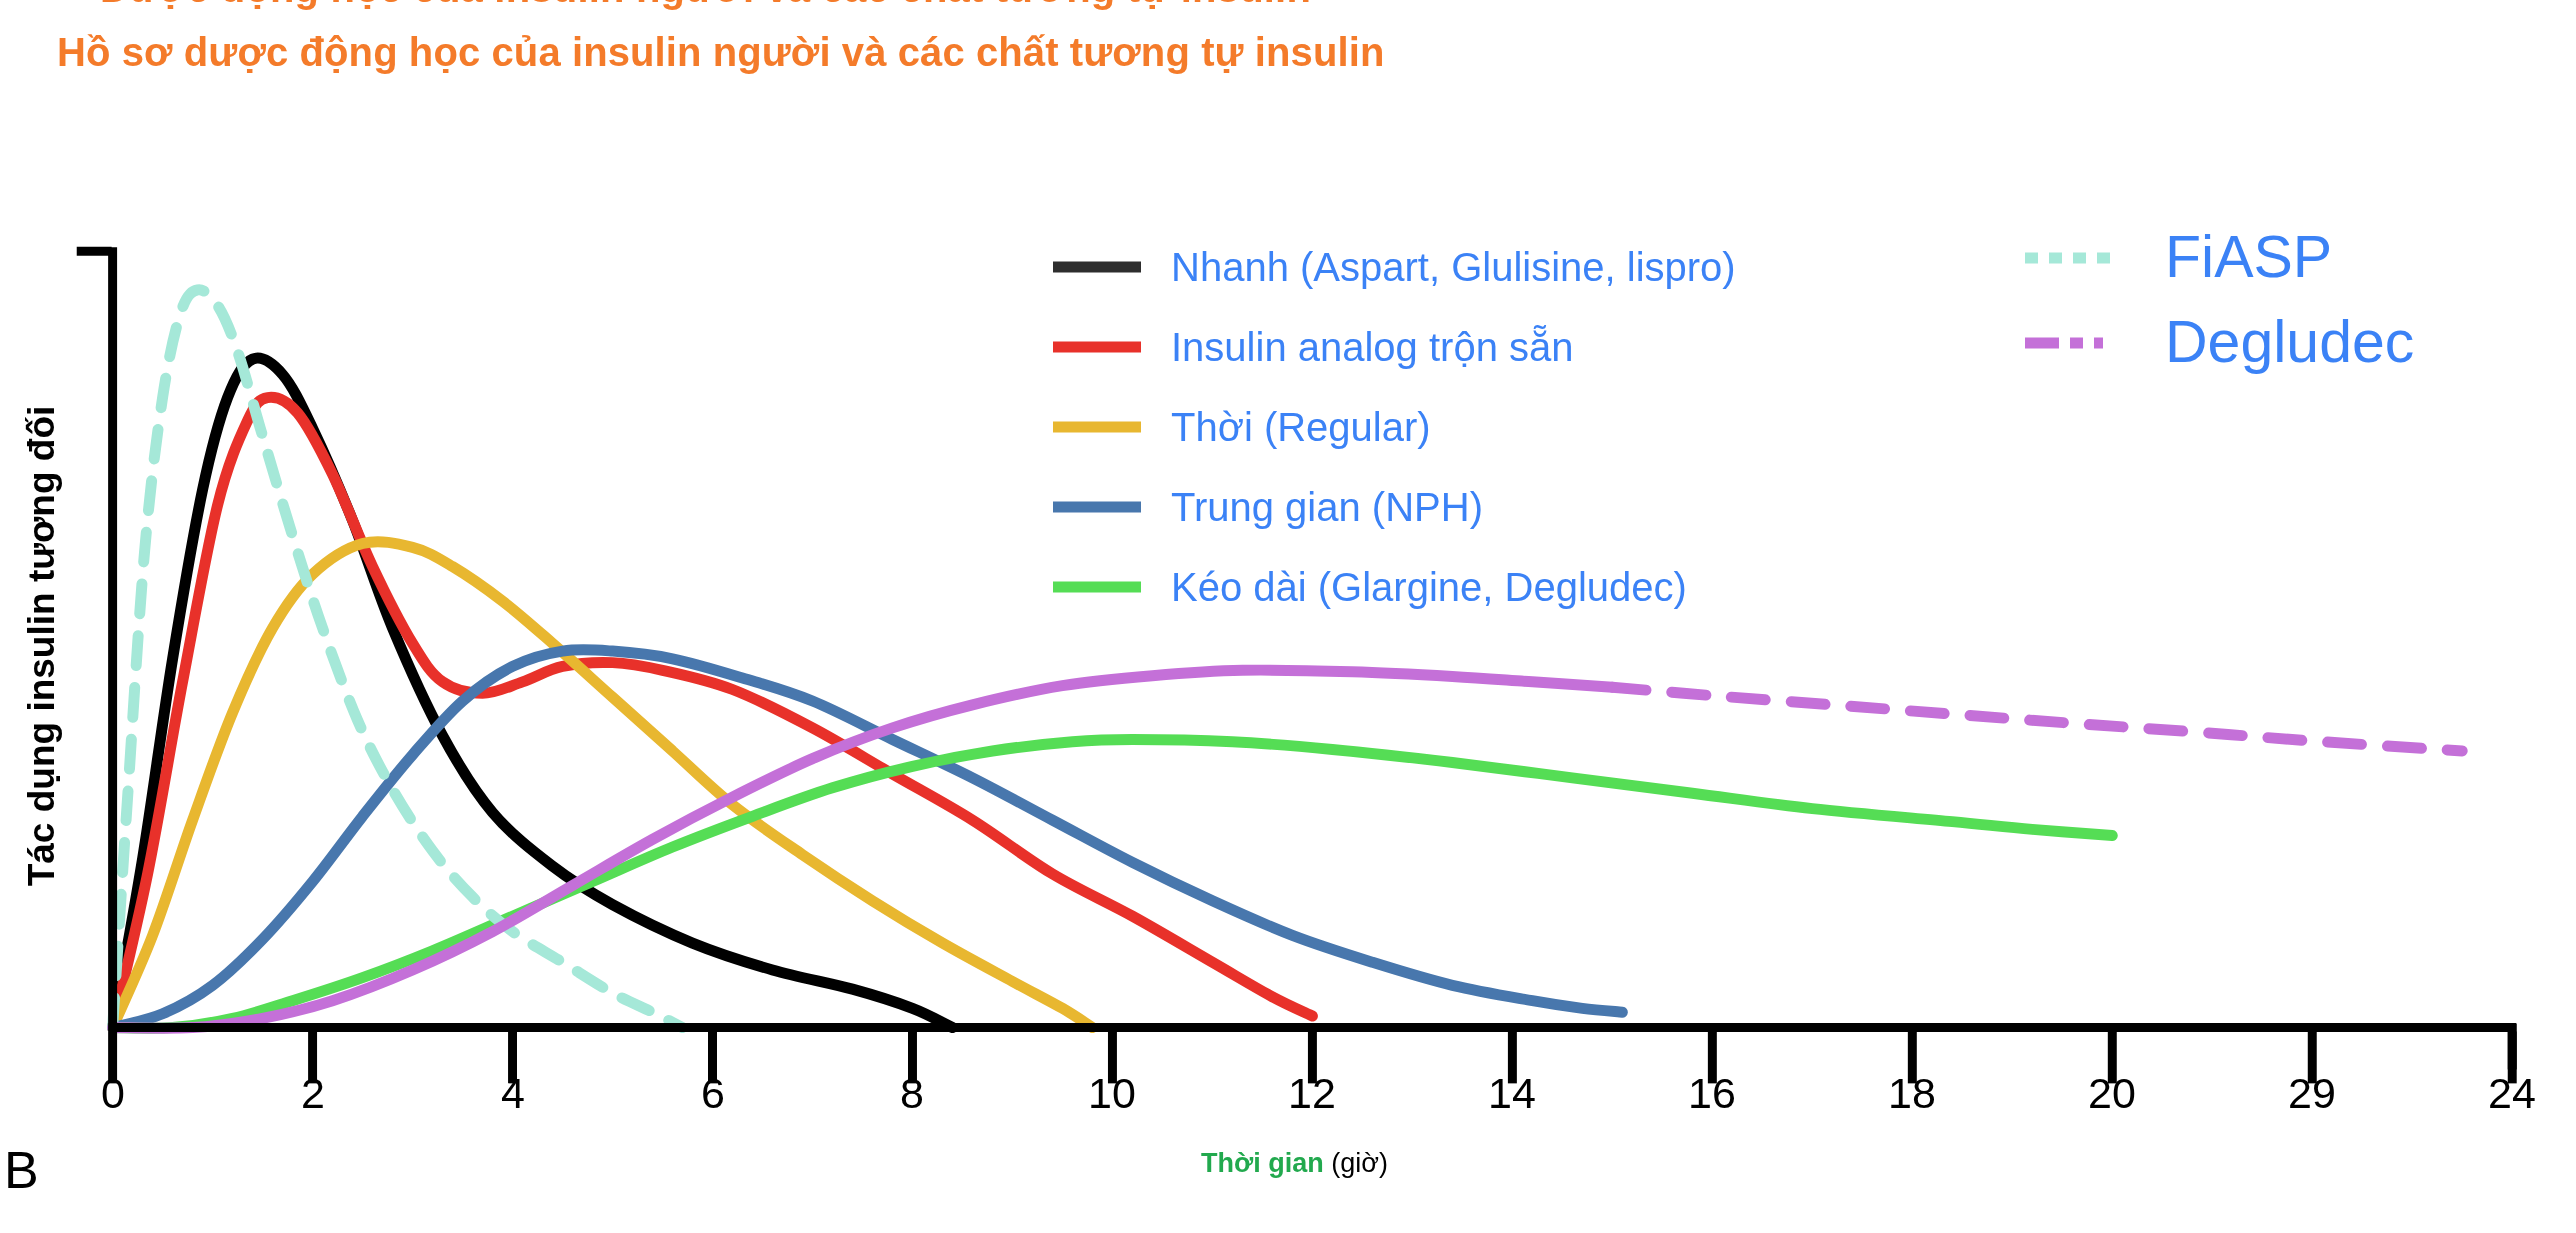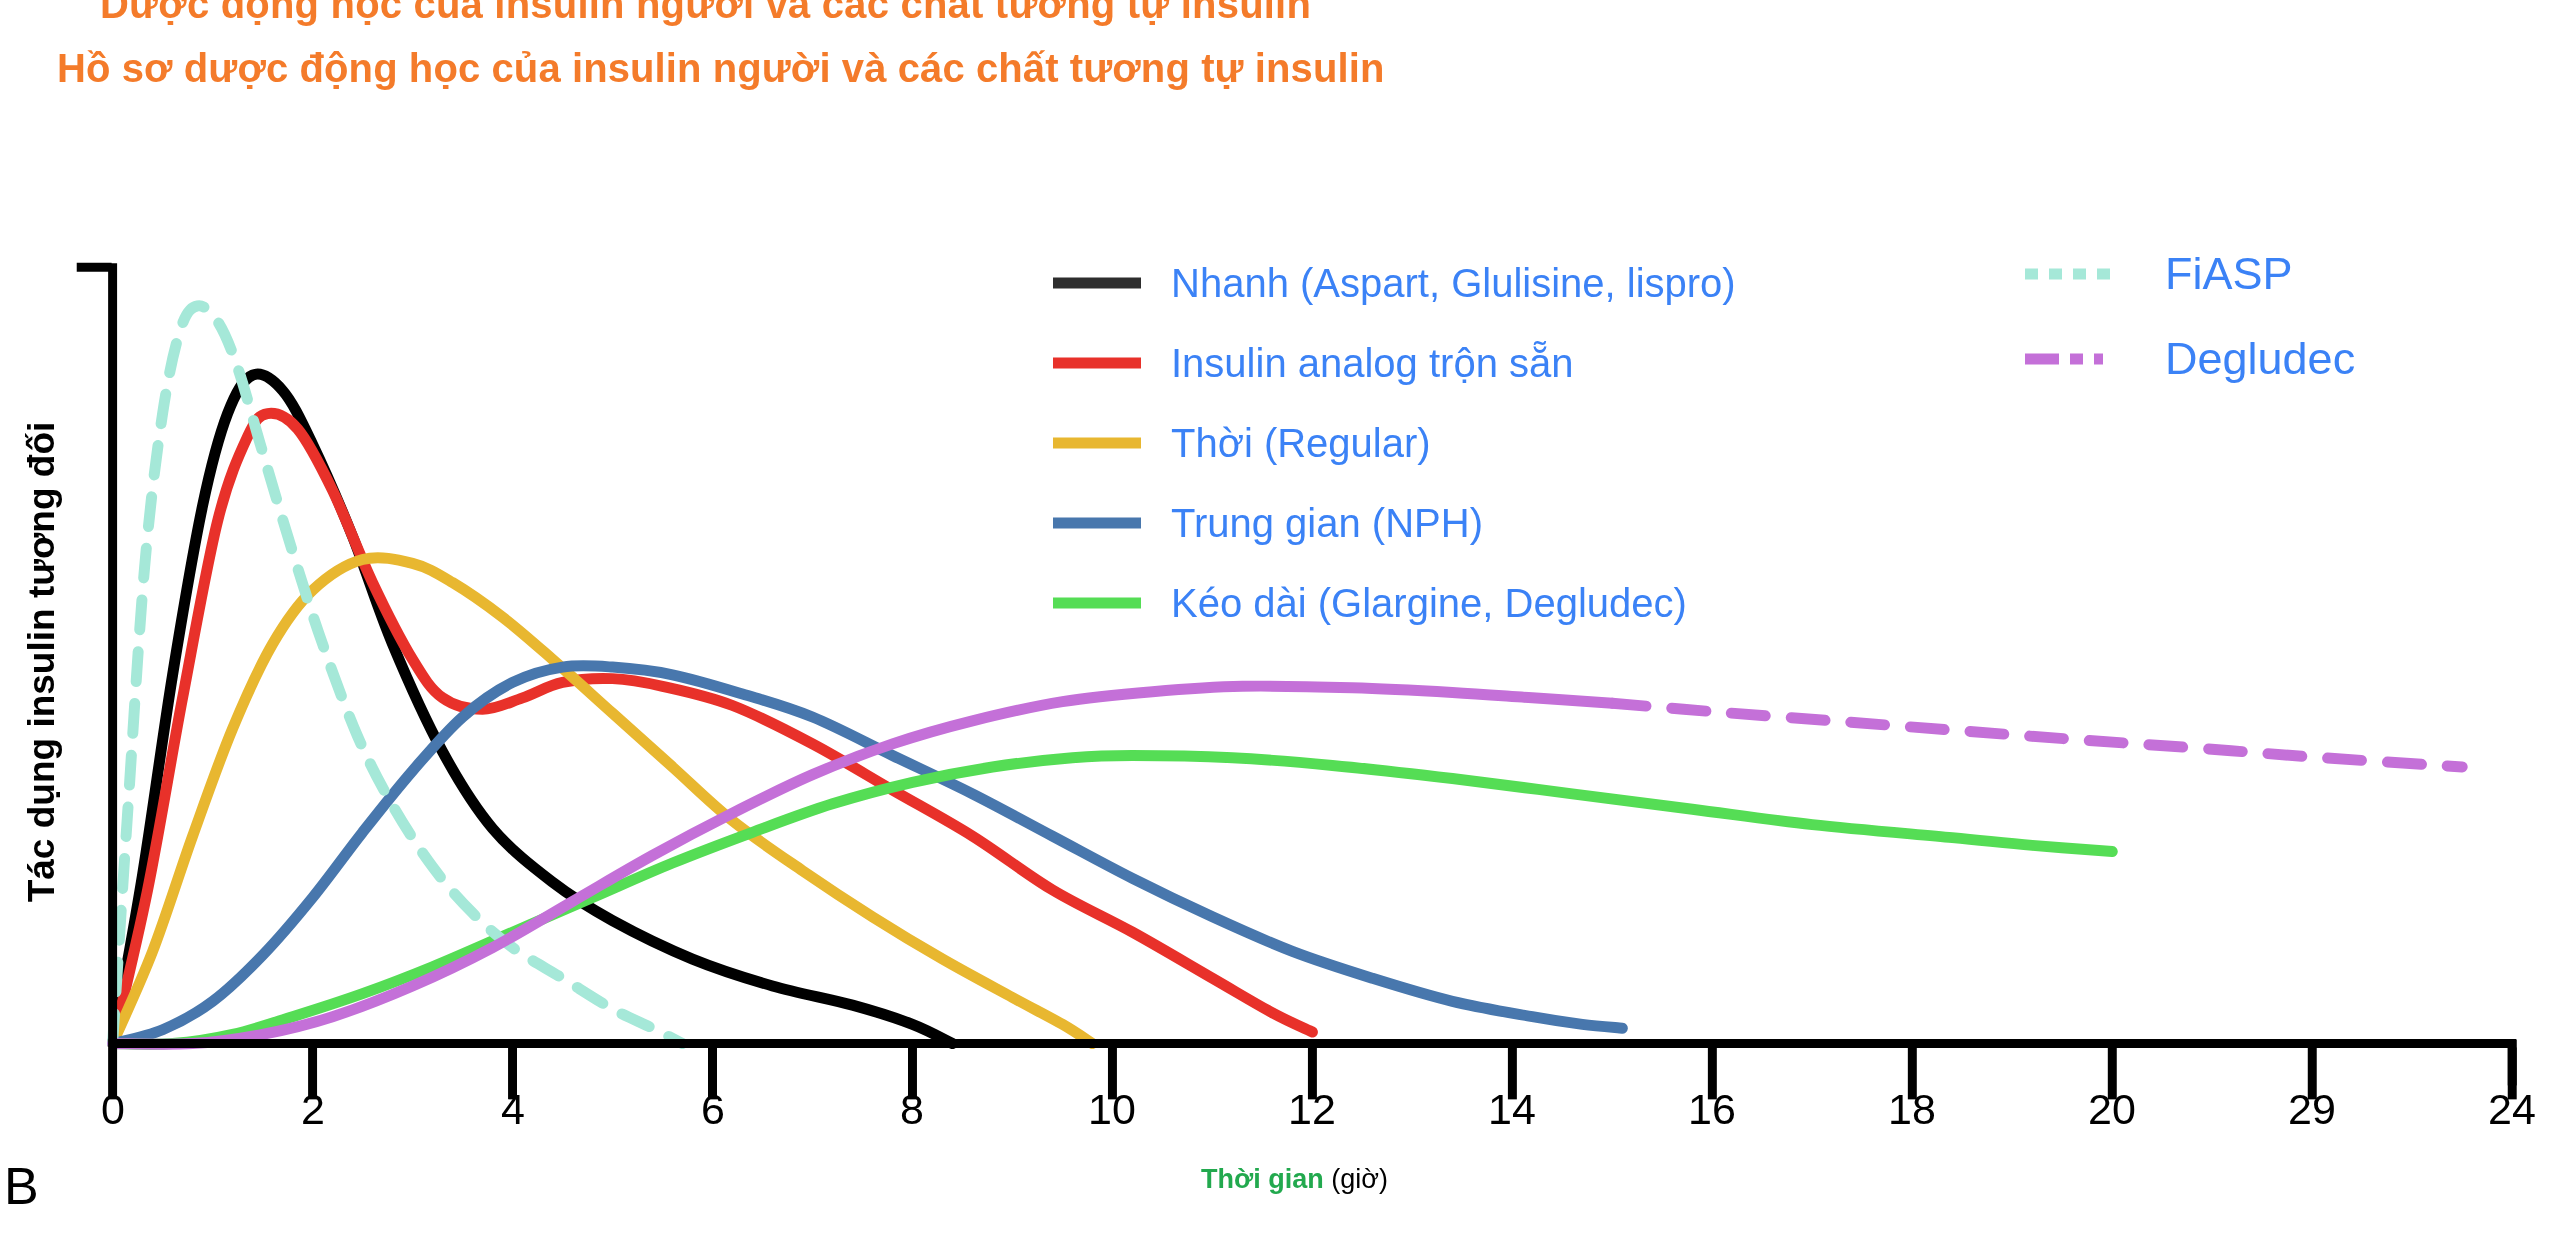--- a/index.html
+++ b/index.html
@@ -10,21 +10,21 @@
   body {
     width: 2576px;
     height: 1234px;
     font-family: "Liberation Sans", sans-serif;
     overflow: hidden;
     position: relative;
   }
 
   #page {
     position: absolute;
-    left: 0; top: 16px;
+    left: 0; top: 0;
     width: 2576px;
     height: 997px;
     background: #ffffff;
   }
 
   
   .top-clip {
     position: absolute;
     left: 100px;
     top: -34px;
@@ -130,21 +130,21 @@
     display: block;
   }
   .legend-text {
     font-size: 40px;
     color: #3b82f6;
     white-space: nowrap;
     line-height: 1;
   }
   #legend-right .legend-row { height: 85px; }
   #legend-right .legend-swatch { margin-right: 50px; }
-  #legend-right .legend-text { font-size: 45px; }
+  #legend-right .legend-text { font-size: 59px; }
 </style>
 </head>
 <body>
 
 <div id="page">
 
   <div class="top-clip">Dược động học của insulin người và các chất tương tự insulin</div>
 
   <div class="chart-title">Hồ sơ dược động học của insulin người và các chất tương tự insulin</div>
 

